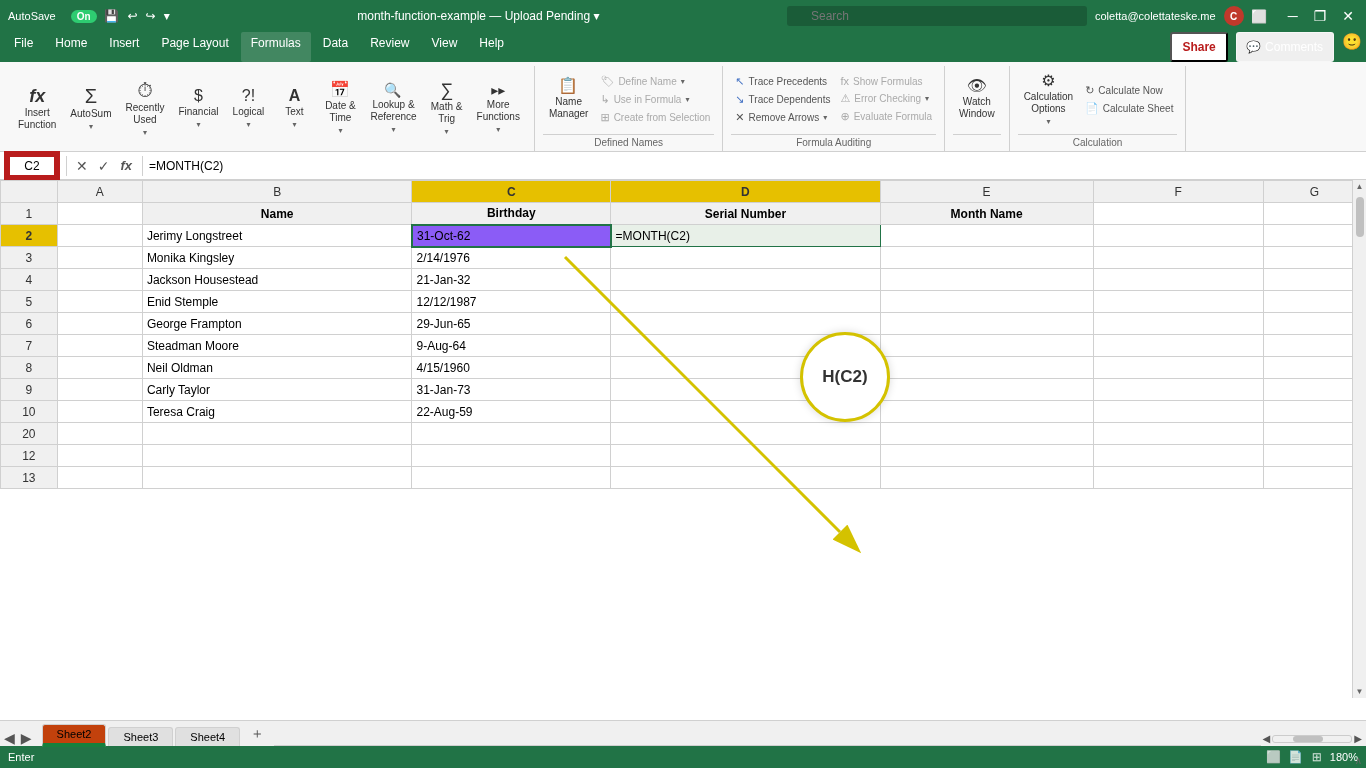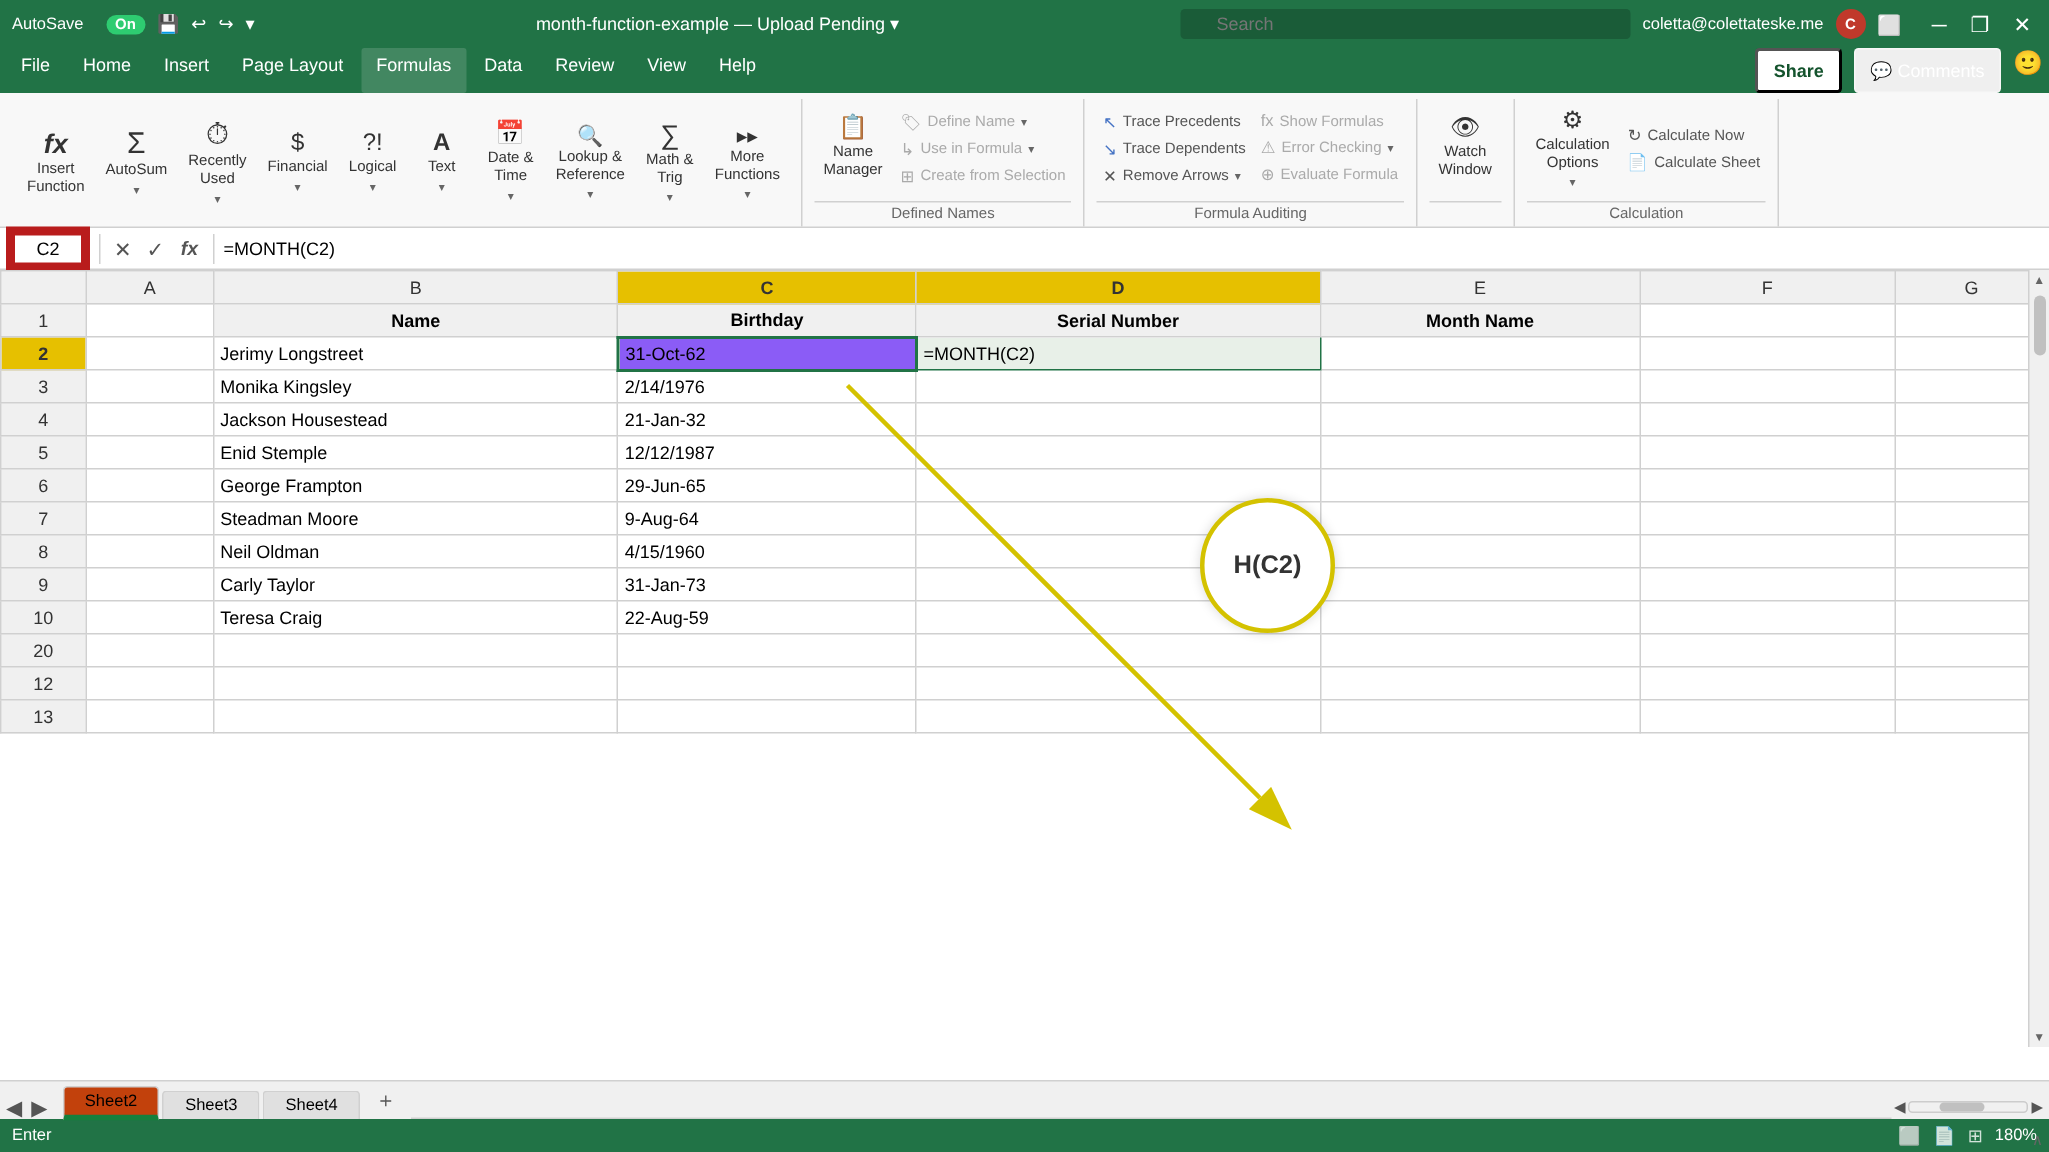--- a/index.html
+++ b/index.html
@@ -38,21 +38,21 @@
     #menu-bar {
       background: #217346;
       color: white;
       height: 30px;
       display: flex;
       padding: 0 4px;
       gap: 2px;
     }
     .menu-item { padding: 4px 10px; cursor: pointer; border-radius: 2px; font-size: 12px; }
     .menu-item.active { background: rgba(255,255,255,0.15); }
-    #share-btn { background: white; color: #14532d; border-radius: 3px; padding: 3px 10px; font-size: 12px; font-weight: 600; cursor: pointer; margin-left: auto; }
+    #share-btn { background: white; color: #b91c1c; border-radius: 3px; padding: 3px 10px; font-size: 12px; font-weight: 600; cursor: pointer; margin-left: auto; }
     #comments-btn { color: white; border: 1px solid rgba(255,255,255,0.5); border-radius: 3px; padding: 3px 10px; font-size: 12px; cursor: pointer; margin-left: 6px; }
     .emoji-btn { color: white; font-size: 16px; cursor: pointer; margin-left: 6px; }
 
     
     #ribbon {
       background: #f8f8f8;
       border-bottom: 1px solid #d0d0d0;
       height: 90px;
       display: flex;
       flex-direction: column;

